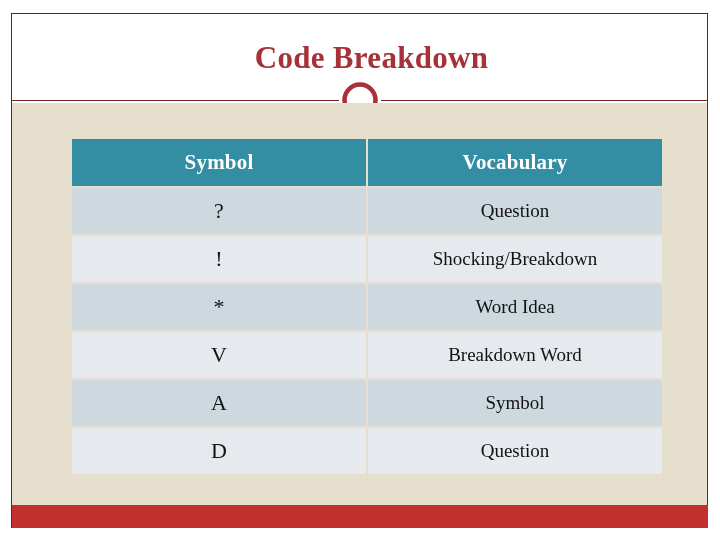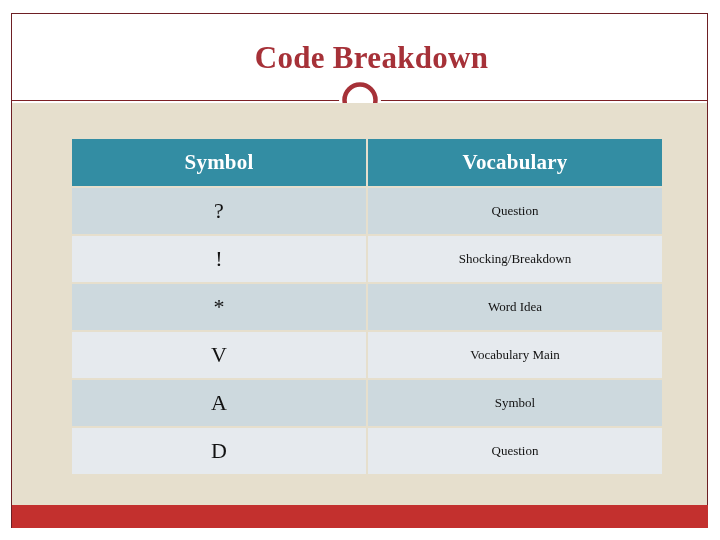--- a/index.html
+++ b/index.html
@@ -126,21 +126,21 @@
   #code-table tbody tr.row-dark td {
     background: #cdd9de;
   }
   #code-table tbody tr.row-light td {
     background: #e6eaee;
   }
 
   #code-table tbody td {
     height: 46px;
     color: #121212;
-    font-size: 13px;
+    font-size: 19px;
     font-weight: normal;
   }
 
   #code-table tbody td.sym {
     font-size: 22px;
   }
 
   
   #bottom-bar {
     position: absolute;
@@ -188,21 +188,21 @@
       <tr class="row-light">
         <td class="sym">!</td>
         <td>Shocking/Breakdown</td>
       </tr>
       <tr class="row-dark">
         <td class="sym">*</td>
         <td>Word Idea</td>
       </tr>
       <tr class="row-light">
         <td class="sym">V</td>
-        <td>Vocabulary Main</td>
+        <td>Breakdown Word</td>
       </tr>
       <tr class="row-dark">
         <td class="sym">A</td>
         <td>Symbol</td>
       </tr>
       <tr class="row-light">
         <td class="sym">D</td>
         <td>Question</td>
       </tr>
     </tbody>

